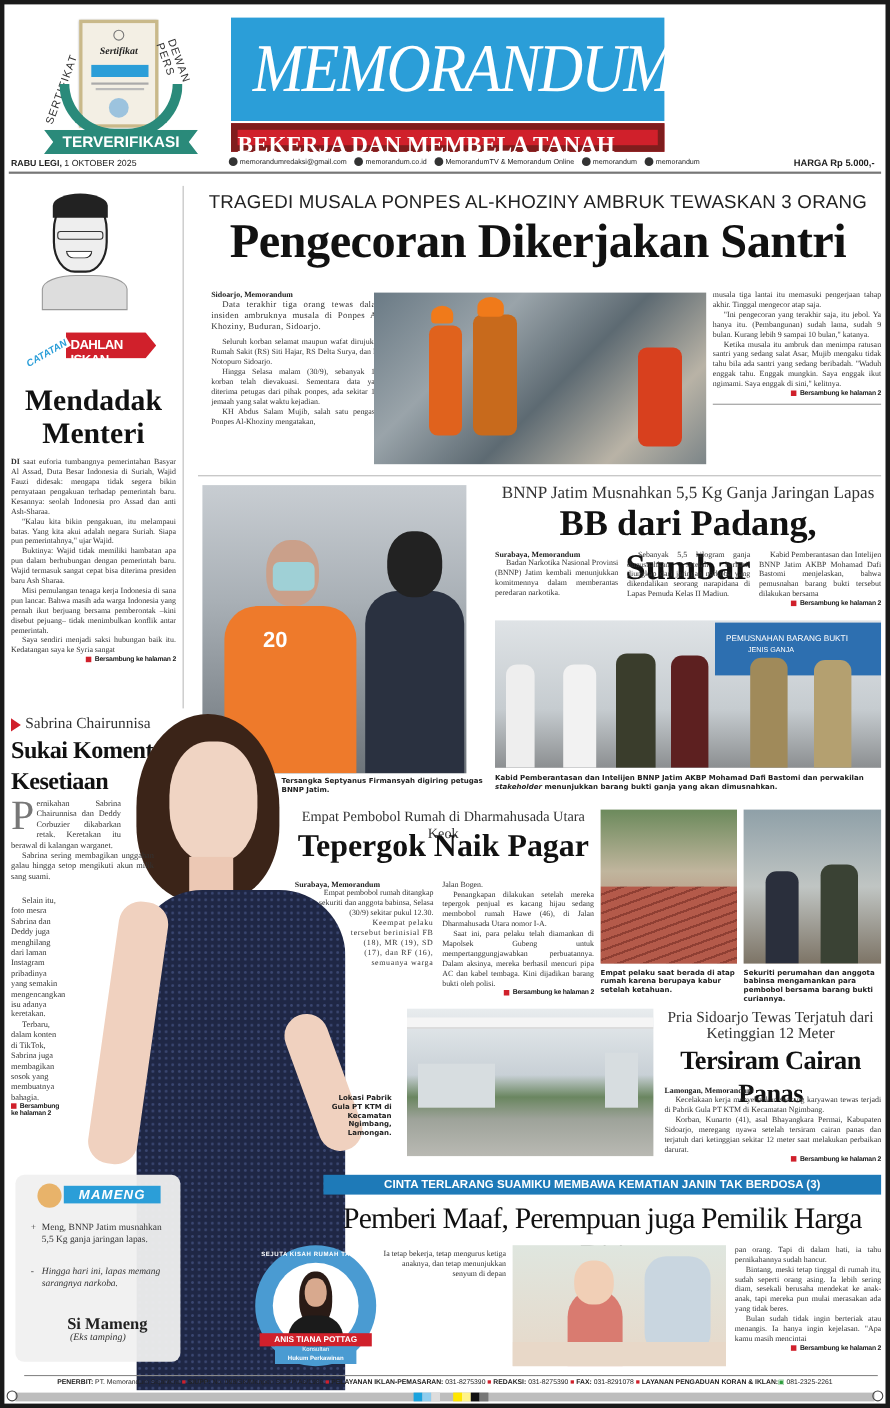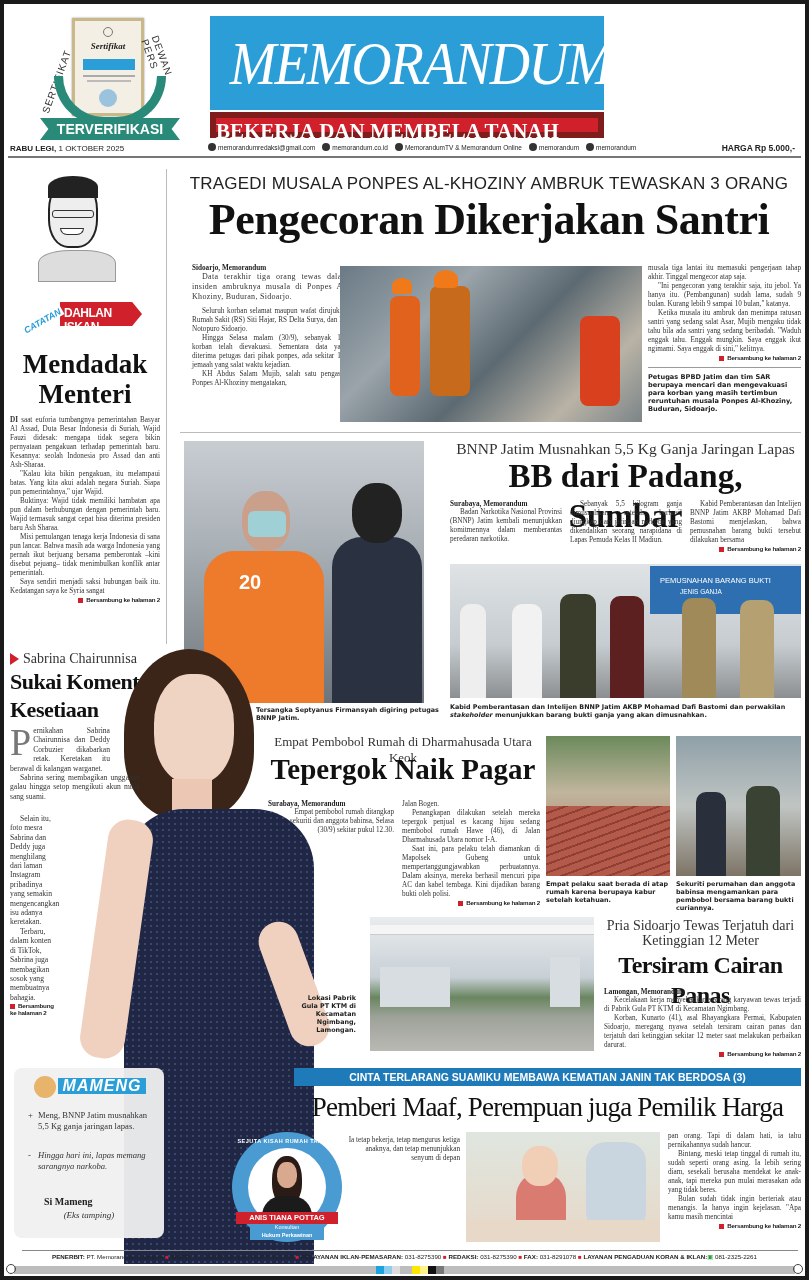--- a/index.html
+++ b/index.html
@@ -118,21 +118,20 @@
     <div class="abs" style="left:240px;top:50px;width:40px;height:90px;background:#d8401e;border-radius:8px"></div>
     <div class="abs" style="left:52px;top:12px;width:20px;height:16px;background:#f07a1a;border-radius:50% 50% 20% 20%"></div>
     <div class="abs" style="left:94px;top:4px;width:24px;height:18px;background:#f07a1a;border-radius:50% 50% 20% 20%"></div>
   </div>
   <div class="abs" style="left:644px;top:260px;width:153px">
     <p>musala tiga lantai itu memasuki pengerjaan tahap akhir. Tinggal mengecor atap saja.</p>
     <p class="ind">"Ini pengecoran yang terakhir saja, itu jebol. Ya hanya itu. (Pembangunan) sudah lama, sudah 9 bulan. Kurang lebih 9 sampai 10 bulan," katanya.</p>
     <p class="ind">Ketika musala itu ambruk dan menimpa ratusan santri yang sedang salat Asar, Mujib mengaku tidak tahu bila ada santri yang sedang beribadah. "Waduh enggak tahu. Enggak mungkin. Saya enggak ikut ngimami. Saya enggak di sini," kelitnya.</p>
     <div class="cont">Bersambung ke halaman 2</div>
     <div style="height:1px;background:#999;margin:6px 0 5px"></div>
-    <div class="cap" style="font-size:6.6px">Petugas BPBD Jatim dan tim SAR berupaya mencari dan mengevakuasi para korban yang masih tertimbun reruntuhan musala Ponpes Al-Khoziny, Buduran, Sidoarjo.</div>
   </div>
   <div class="hline" style="left:176px;top:428px;width:621px;background:#bbb"></div>
 
   <div class="abs photo" style="left:180px;top:437px;width:240px;height:262px;background:linear-gradient(180deg,#c8cdd2 0%,#a9b0b6 40%,#6d747a 100%)">
     <div class="abs" style="left:20px;top:110px;width:120px;height:152px;background:#ee7a2b;border-radius:30px 30px 0 0"></div>
     <div class="abs sans" style="left:55px;top:130px;color:#fff;font-weight:bold;font-size:20px">20</div>
     <div class="abs" style="left:58px;top:50px;width:48px;height:60px;background:#caa08a;border-radius:45%"></div>
     <div class="abs" style="left:64px;top:70px;width:38px;height:26px;background:#9fd0d6;border-radius:6px"></div>
     <div class="abs" style="left:148px;top:96px;width:90px;height:166px;background:#2a3140;border-radius:30px 30px 0 0"></div>
     <div class="abs" style="left:168px;top:42px;width:50px;height:60px;background:#222;border-radius:45%"></div>
@@ -192,20 +191,21 @@
     <p class="ind" style="font-size:7.6px;line-height:9.4px;text-align:left">Selain itu, foto mesra Sabrina dan Deddy juga menghilang dari laman Instagram pribadinya yang semakin mengencangkan isu adanya keretakan.</p>
     <p class="ind" style="font-size:7.6px;line-height:9.4px;text-align:left">Terbaru, dalam konten di TikTok, Sabrina juga membagikan sosok yang membuatnya bahagia.</p>
     <div class="cont" style="text-align:left">Bersambung ke halaman 2</div>
   </div>
 
   <div class="abs serif" style="left:260px;top:730px;width:278px;text-align:center;font-size:13px;color:#333">Empat Pembobol Rumah di Dharmahusada Utara Keok</div>
   <div class="abs serif" style="left:260px;top:746px;width:278px;text-align:center;font-weight:bold;font-size:29px;line-height:38px;color:#111">Tepergok Naik Pagar</div>
   <div class="abs" style="left:264px;top:796px;width:126px">
     <div class="dateline">Surabaya, Memorandum</div>
     <p style="text-align:right;padding-left:22px">Empat pembobol rumah ditangkap sekuriti dan anggota babinsa, Selasa (30/9) sekitar pukul 12.30.</p>
+    <p style="text-align:right;padding-left:50px;letter-spacing:0.6px">Keempat pelaku tersebut berinisial FB (18), MR (19), SD (17), dan RF (16), semuanya warga</p>
   </div>
   <div class="abs" style="left:398px;top:796px;width:138px">
     <p>Jalan Bogen.</p>
     <p class="ind">Penangkapan dilakukan setelah mereka tepergok penjual es kacang hijau sedang membobol rumah Hawe (46), di Jalan Dharmahusada Utara nomor I-A.</p>
     <p class="ind">Saat ini, para pelaku telah diamankan di Mapolsek Gubeng untuk mempertanggungjawabkan perbuatannya. Dalam aksinya, mereka berhasil mencuri pipa AC dan kabel tembaga. Kini dijadikan barang bukti oleh polisi.</p>
     <div class="cont">Bersambung ke halaman 2</div>
   </div>
   <div class="abs photo" style="left:542px;top:732px;width:124px;height:140px;background:linear-gradient(180deg,#6c8a5c 0%,#c0b59d 40%,#b56a5a 100%)">
     <div class="abs" style="left:0;top:70px;width:124px;height:70px;background:repeating-linear-gradient(160deg,#b45a4a 0 6px,#8f3f33 6px 8px)"></div>
   </div>
@@ -232,24 +232,24 @@
   <div class="abs serif" style="left:596px;top:946px;width:201px;text-align:center;font-weight:bold;font-size:24px;line-height:30px;color:#111;letter-spacing:-0.5px">Tersiram Cairan Panas</div>
   <div class="abs" style="left:600px;top:984px;width:197px">
     <div class="dateline">Lamongan, Memorandum</div>
     <p class="ind">Kecelakaan kerja menyebabkan seorang karyawan tewas terjadi di Pabrik Gula PT KTM di Kecamatan Ngimbang.</p>
     <p class="ind">Korban, Kunarto (41), asal Bhayangkara Permai, Kabupaten Sidoarjo, meregang nyawa setelah tersiram cairan panas dan terjatuh dari ketinggian sekitar 12 meter saat melakukan perbaikan darurat.</p>
     <div class="cont">Bersambung ke halaman 2</div>
   </div>
 
   <div class="abs" style="left:10px;top:1064px;width:150px;height:170px;background:rgba(240,240,240,0.95);border-radius:8px">
     <div class="abs" style="left:20px;top:8px;width:22px;height:22px;border-radius:50%;background:#e8b36a"></div>
-    <div class="abs sans" style="left:44px;top:10px;width:88px;height:16px;background:#2b9ed8;color:#fff;font-weight:bold;font-style:italic;font-size:16px;line-height:16px;text-align:center;letter-spacing:1px">MAMENG</div>
+    <div class="abs sans" style="left:44px;top:10px;width:88px;height:16px;background:#2b9ed8;color:#fff;font-weight:bold;font-style:italic;font-size:12px;line-height:16px;text-align:center;letter-spacing:1px">MAMENG</div>
     <div class="abs serif" style="left:24px;top:42px;width:120px;font-size:8.6px;line-height:11px;color:#333"><span style="position:absolute;left:-10px">+</span><span>Meng, BNNP Jatim musnahkan 5,5 Kg ganja jaringan lapas.</span></div>
     <div class="abs serif" style="left:24px;top:82px;width:120px;font-size:8.6px;line-height:11px;color:#333;font-style:italic"><span style="position:absolute;left:-10px;font-style:normal">-</span><span>Hingga hari ini, lapas memang sarangnya narkoba.</span></div>
-    <div class="abs serif" style="left:30px;top:128px;width:90px;text-align:left;font-weight:bold;font-size:10px;color:#222">Si Mameng</div>
+    <div class="abs serif" style="left:30px;top:128px;width:90px;text-align:right;font-weight:bold;font-size:15px;color:#222">Si Mameng</div>
     <div class="abs serif" style="left:30px;top:142px;width:90px;text-align:center;font-style:italic;font-size:9px;color:#333">(Eks tamping)</div>
   </div>
 
   <div class="abs sans" style="left:290px;top:1064px;width:507px;height:18px;background:#1e7ab8;color:#fff;font-weight:bold;font-size:10.5px;line-height:18px;text-align:center">CINTA TERLARANG SUAMIKU MEMBAWA KEMATIAN JANIN TAK BERDOSA (3)</div>
   <div class="abs serif" style="left:290px;top:1086px;width:507px;text-align:center;font-size:27px;line-height:34px;color:#111;letter-spacing:-0.8px">Pemberi Maaf, Perempuan juga Pemilik Harga Diri</div>
 
   <div class="abs" style="left:228px;top:1128px;width:110px;height:110px;border-radius:50%;background:#4a9bd2">
     <div class="abs sans" style="left:0;top:6px;width:110px;text-align:center;color:#fff;font-size:5.5px;font-weight:bold;letter-spacing:0.5px">SEJUTA KISAH RUMAH TANGGA</div>
     <div class="abs" style="left:16px;top:16px;width:78px;height:78px;border-radius:50%;background:#fff;overflow:hidden">
       <div class="abs" style="left:24px;top:8px;width:30px;height:50px;border-radius:45%;background:#2a1b16"></div>

